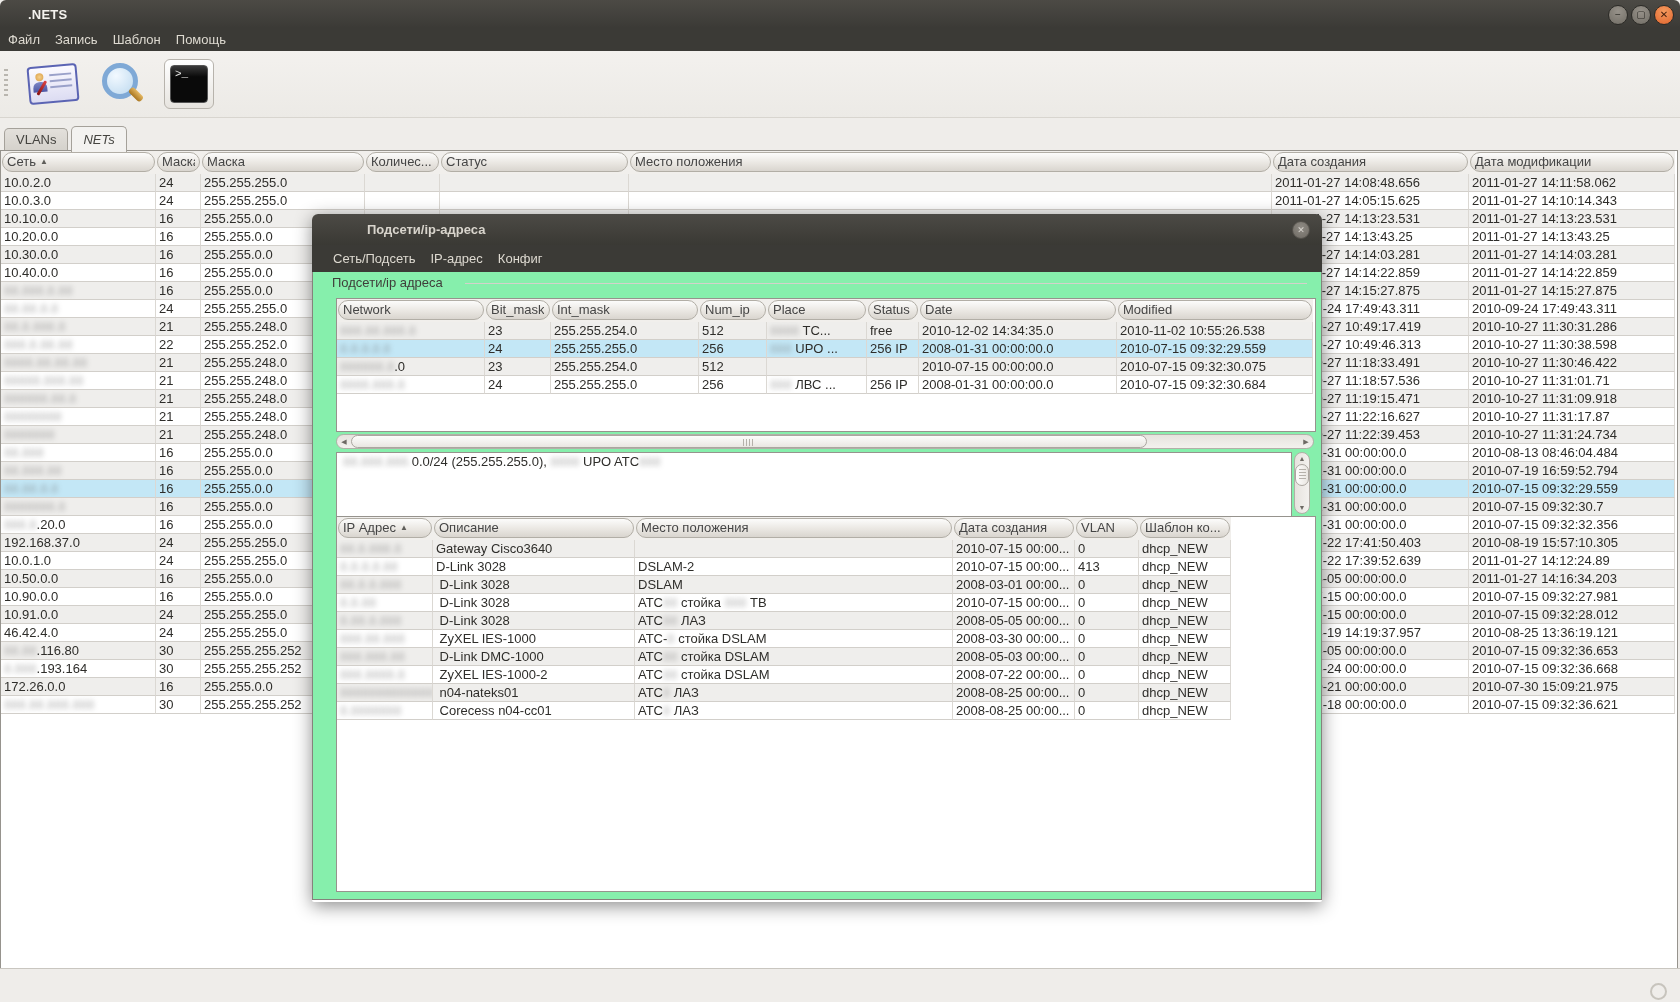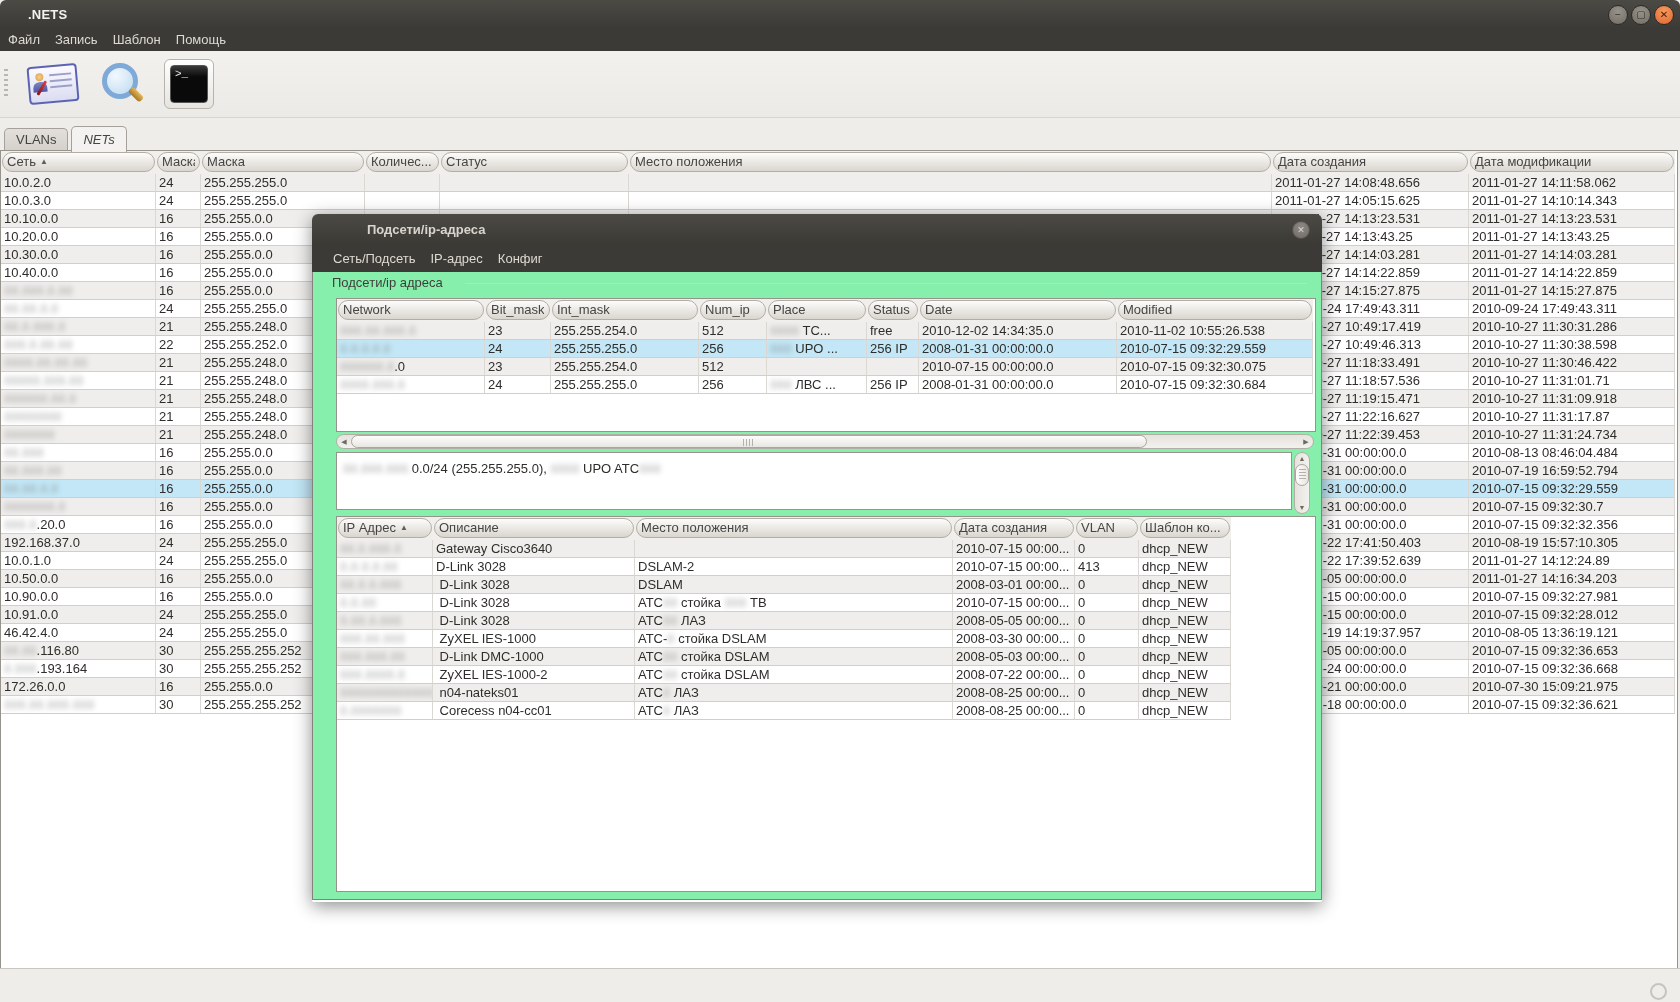--- a/index.html
+++ b/index.html
@@ -88,22 +88,22 @@
   .sub-wrap{left:23px;top:26px;width:978px;height:132px;}
   
   .hscroll{position:absolute;left:23px;top:162px;width:978px;height:15px;border:1px solid #b3afa8;border-radius:8px;
     background:linear-gradient(#e6e3de,#f3f1ee);box-sizing:border-box;}
   .hs-arrow{position:absolute;top:0;width:14px;height:13px;color:#6d6a64;font-size:7px;line-height:13px;text-align:center;}
   .hs-thumb{position:absolute;left:14px;top:0;width:796px;height:13px;border-radius:7px;
     border:1px solid #aaa69f;background:linear-gradient(#fdfdfc,#e9e6e1);box-sizing:border-box;}
   .hs-grip{position:absolute;left:50%;top:3px;width:12px;height:7px;margin-left:-6px;
     background:repeating-linear-gradient(90deg,#b5b1aa 0 1px,transparent 1px 3px);}
   
-  .desc{position:absolute;left:23px;top:180px;width:956px;height:58px;background:#fff;
-    border:1px solid #96938d;padding:8px 6px;box-sizing:border-box;overflow:hidden;}
+  .desc{position:absolute;left:23px;top:180px;width:956px;height:65px;background:#fff;
+    border:1px solid #96938d;padding:1px 6px;box-sizing:border-box;overflow:hidden;}
   .vscroll{position:absolute;left:981px;top:180px;width:16px;height:62px;border:1px solid #b3afa8;border-radius:8px;
     background:linear-gradient(90deg,#e6e3de,#f3f1ee);box-sizing:border-box;}
   .vs-arrow{position:absolute;left:0;width:14px;height:11px;color:#6d6a64;font-size:7px;line-height:11px;text-align:center;}
   .vs-thumb{position:absolute;left:0;top:11px;width:14px;height:22px;border-radius:7px;
     border:1px solid #aaa69f;background:linear-gradient(90deg,#fdfdfc,#e9e6e1);box-sizing:border-box;}
   .vs-grip{position:absolute;top:50%;left:3px;height:12px;width:7px;margin-top:-6px;
     background:repeating-linear-gradient(#b5b1aa 0 1px,transparent 1px 3px);}
   .ip-wrap{left:23px;top:244px;width:978px;height:374px;}
 </style>
 </head>
@@ -458,21 +458,21 @@
           <td>2010-07-15 09:32:28.012</td>
         </tr>
         <tr>
           <td>46.42.4.0</td>
           <td>24</td>
           <td>255.255.255.0</td>
           <td></td>
           <td></td>
           <td></td>
           <td>2010-08-19 14:19:37.957</td>
-          <td>2010-08-05 13:36:19.121</td>
+          <td>2010-08-25 13:36:19.121</td>
         </tr>
         <tr>
           <td><span class="blur">88.88</span>.116.80</td>
           <td>30</td>
           <td>255.255.255.252</td>
           <td></td>
           <td></td>
           <td></td>
           <td>2008-03-05 00:00:00.0</td>
           <td>2010-07-15 09:32:36.653</td>

